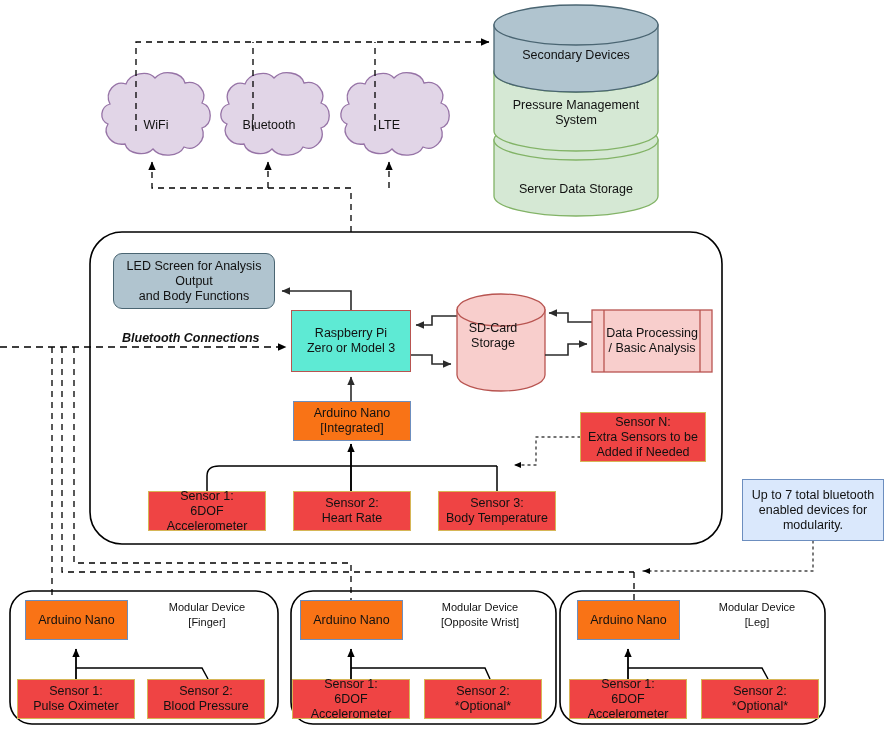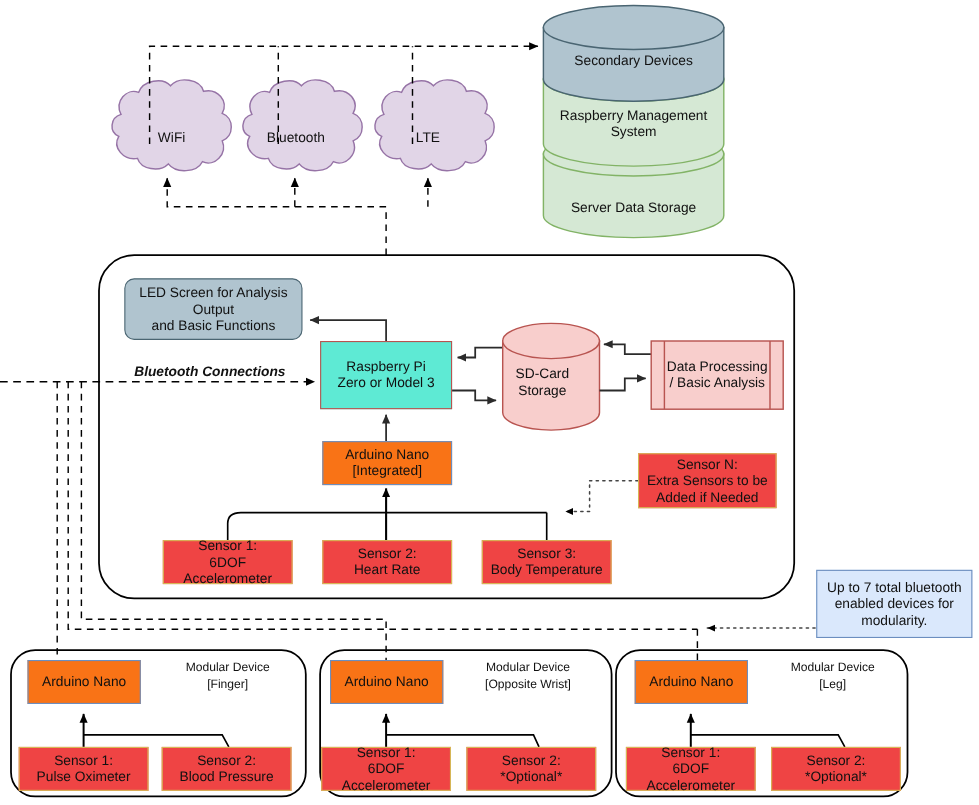--- a/index.html
+++ b/index.html
@@ -214,53 +214,53 @@
       <path d="M628,679 L628,649" fill="none" stroke="#000000" stroke-width="1.8" marker-end="url(#arrow)"></path>
       <path d="M628,668 L762,668 L768,679" fill="none" stroke="#000000" stroke-width="1.5"></path>
     </g>
   </svg>
 
   <div class="cloud-label" style="left:110px; top:112px; width:92px; height:26px;">WiFi</div>
   <div class="cloud-label" style="left:222px; top:112px; width:94px; height:26px;">Bluetooth</div>
   <div class="cloud-label" style="left:343px; top:112px; width:92px; height:26px;">LTE</div>
 
   <div class="cyl-label" style="left:496px; top:40px; width:160px; height:30px;">Secondary Devices</div>
-  <div class="cyl-label" style="left:496px; top:95px; width:160px; height:36px;">Raspberry Management
+  <div class="cyl-label" style="left:496px; top:95px; width:160px; height:36px;">Pressure Management
 System</div>
   <div class="cyl-label" style="left:496px; top:174px; width:160px; height:30px;">Server Data Storage</div>
 
   <div class="node led-box" style="left:113px; top:253px; width:162px; height:56px;">LED Screen for Analysis Output
-and Basic Functions</div>
+and Body Functions</div>
 
   <div class="node plain-label bold-label" style="left:122px; top:329px; width:180px; height:18px; justify-content:flex-start;font-style:italic;">Bluetooth Connections</div>
 
   <div class="node pi-box" style="left:291px; top:310px; width:120px; height:62px;">Raspberry Pi
 Zero or Model 3</div>
 
-  <div class="cyl-label" style="left:457px; top:332px; width:72px; height:32px;">SD-Card
+  <div class="cyl-label" style="left:457px; top:320px; width:72px; height:32px;">SD-Card
 Storage</div>
 
   <div class="proc-label" style="left:604px; top:325px; width:96px; height:32px;">Data Processing
 / Basic Analysis</div>
 
   <div class="node arduino-box" style="left:293px; top:401px; width:118px; height:40px;">Arduino Nano
 [Integrated]</div>
 
   <div class="node sensor-box" style="left:580px; top:412px; width:126px; height:50px;">Sensor N:
 Extra Sensors to be
 Added if Needed</div>
 
   <div class="node sensor-box" style="left:148px; top:491px; width:118px; height:40px;">Sensor 1:
 6DOF Accelerometer</div>
   <div class="node sensor-box" style="left:293px; top:491px; width:118px; height:40px;">Sensor 2:
 Heart Rate</div>
   <div class="node sensor-box" style="left:438px; top:491px; width:118px; height:40px;">Sensor 3:
 Body Temperature</div>
 
-  <div class="node note-box" style="left:742px; top:479px; width:142px; height:62px;margin-top:39px;">Up to 7 total bluetooth
+  <div class="node note-box" style="left:742px; top:479px; width:142px; height:62px;">Up to 7 total bluetooth
 enabled devices for
 modularity.</div>
 
   <div class="node arduino-box" style="left:25px; top:600px; width:103px; height:40px;">Arduino Nano</div>
   <div class="panel-label" style="left:142px; top:600px; width:130px;">Modular Device
 [Finger]</div>
   <div class="node sensor-box" style="left:17px; top:679px; width:118px; height:40px;">Sensor 1:
 Pulse Oximeter</div>
   <div class="node sensor-box" style="left:147px; top:679px; width:118px; height:40px;">Sensor 2:
 Blood Pressure</div>

